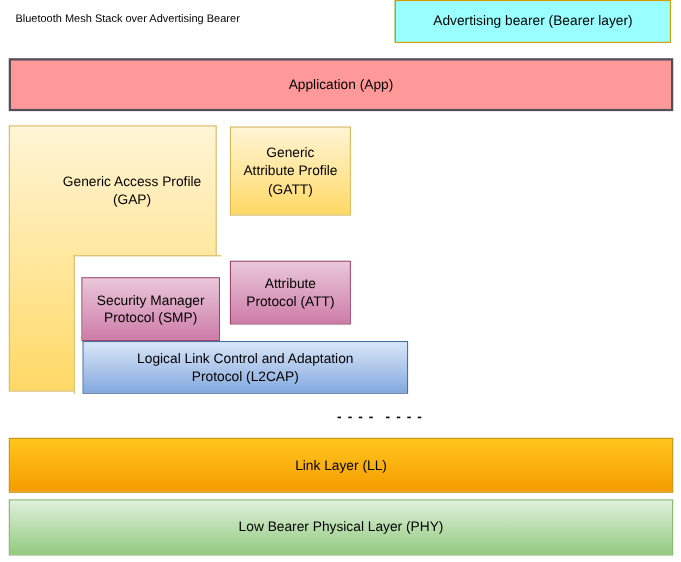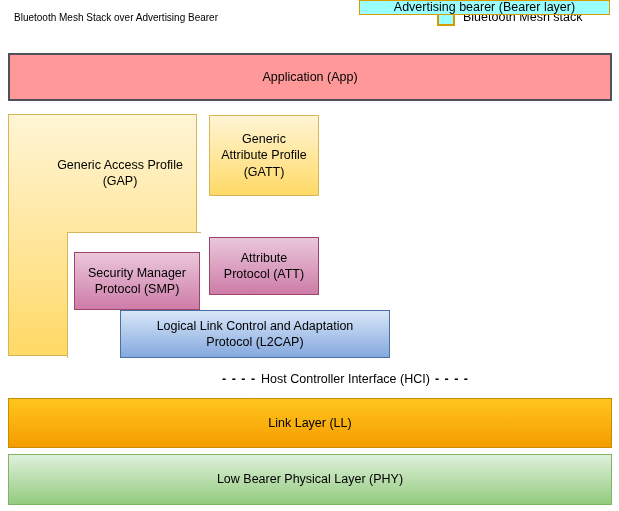--- a/index.html
+++ b/index.html
@@ -49,27 +49,26 @@
     border-top:1.5px solid var(--yellow-border);
   }
   .gatt{left:209px;top:115px;width:110px;height:81px;}
   .pink{
     background:linear-gradient(to bottom,var(--pink-top),var(--pink-bottom));
     border:1.5px solid var(--pink-border);
   }
   .smp{left:74px;top:252px;width:126px;height:58px;}
   .att{left:209px;top:237px;width:110px;height:58px;}
   .l2cap{
-    left:75px;top:310px;width:270px;height:48px;
+    left:75px;top:310px;width:296px;height:48px;
     background:linear-gradient(to bottom,var(--blue-top),var(--blue-bottom));
     border:1.5px solid var(--blue-border);
-    margin-left:45px;
   }
   .mesh-row{
-    left:359px;width:251px;height:15px;
+    left:359px;width:251px;height:39px;
     background:var(--mesh-fill);
     border:1.5px solid var(--mesh-border);
   }
   .mesh-row:nth-of-type(1){top:111px;}
   .mesh-row:nth-of-type(2){top:146px;}
   .mesh-row:nth-of-type(3){top:181px;}
   .mesh-row:nth-of-type(4){top:216px;}
   .mesh-row:nth-of-type(5){top:251px;}
   .mesh-row:nth-of-type(6){top:286px;}
   .mesh-row:nth-of-type(7){top:321px;}
@@ -123,20 +122,19 @@
   <div class="abs box mesh-row">Model layer</div>
   <div class="abs box mesh-row">Foundation model layer</div>
   <div class="abs box mesh-row">Access layer</div>
   <div class="abs box mesh-row">Upper transport layer</div>
   <div class="abs box mesh-row">Lower transport layer</div>
   <div class="abs box mesh-row">Network layer</div>
   <div class="abs box mesh-row">Advertising bearer (Bearer layer)</div>
 
   <div class="abs hci">
     <span class="dashes">- - - -</span>
-    <span>Host Controller Interface (HCI)</span>
     <span class="dashes">- - - -</span>
   </div>
 
   <div class="abs box link">Link Layer (LL)</div>
   <div class="abs box phy">Low Bearer Physical Layer (PHY)</div>
 
 </div>
 
 </body></html>

